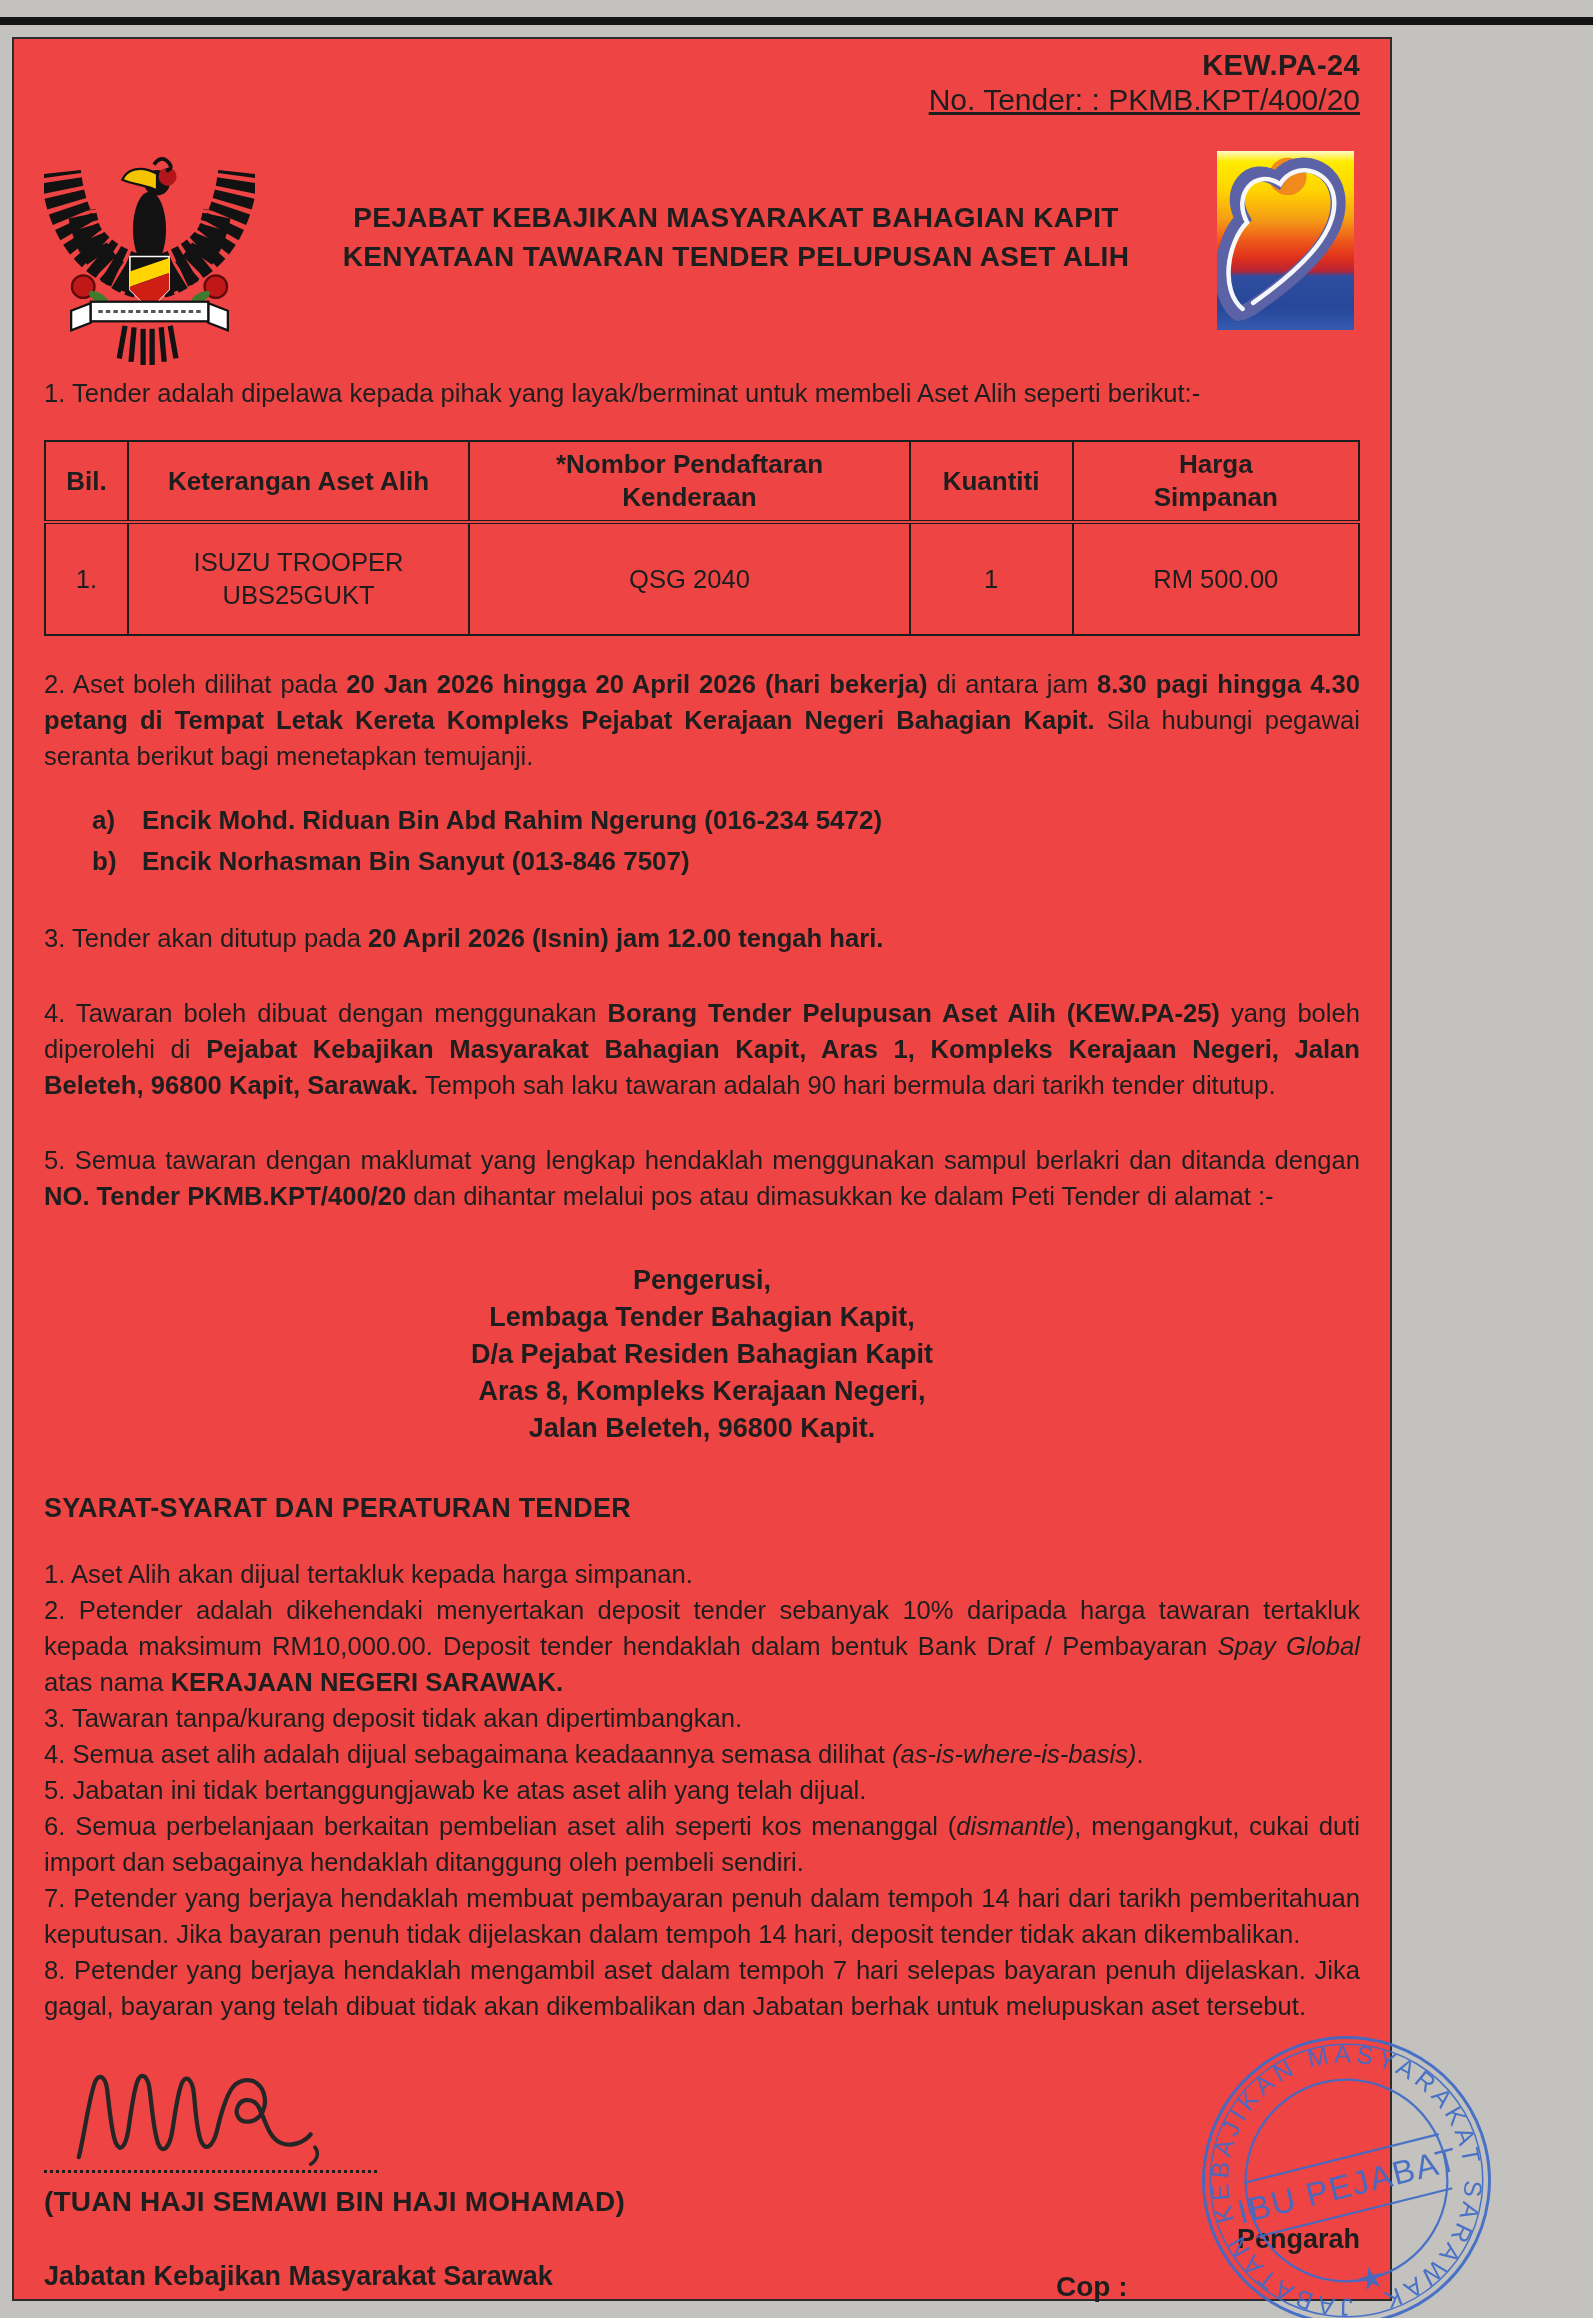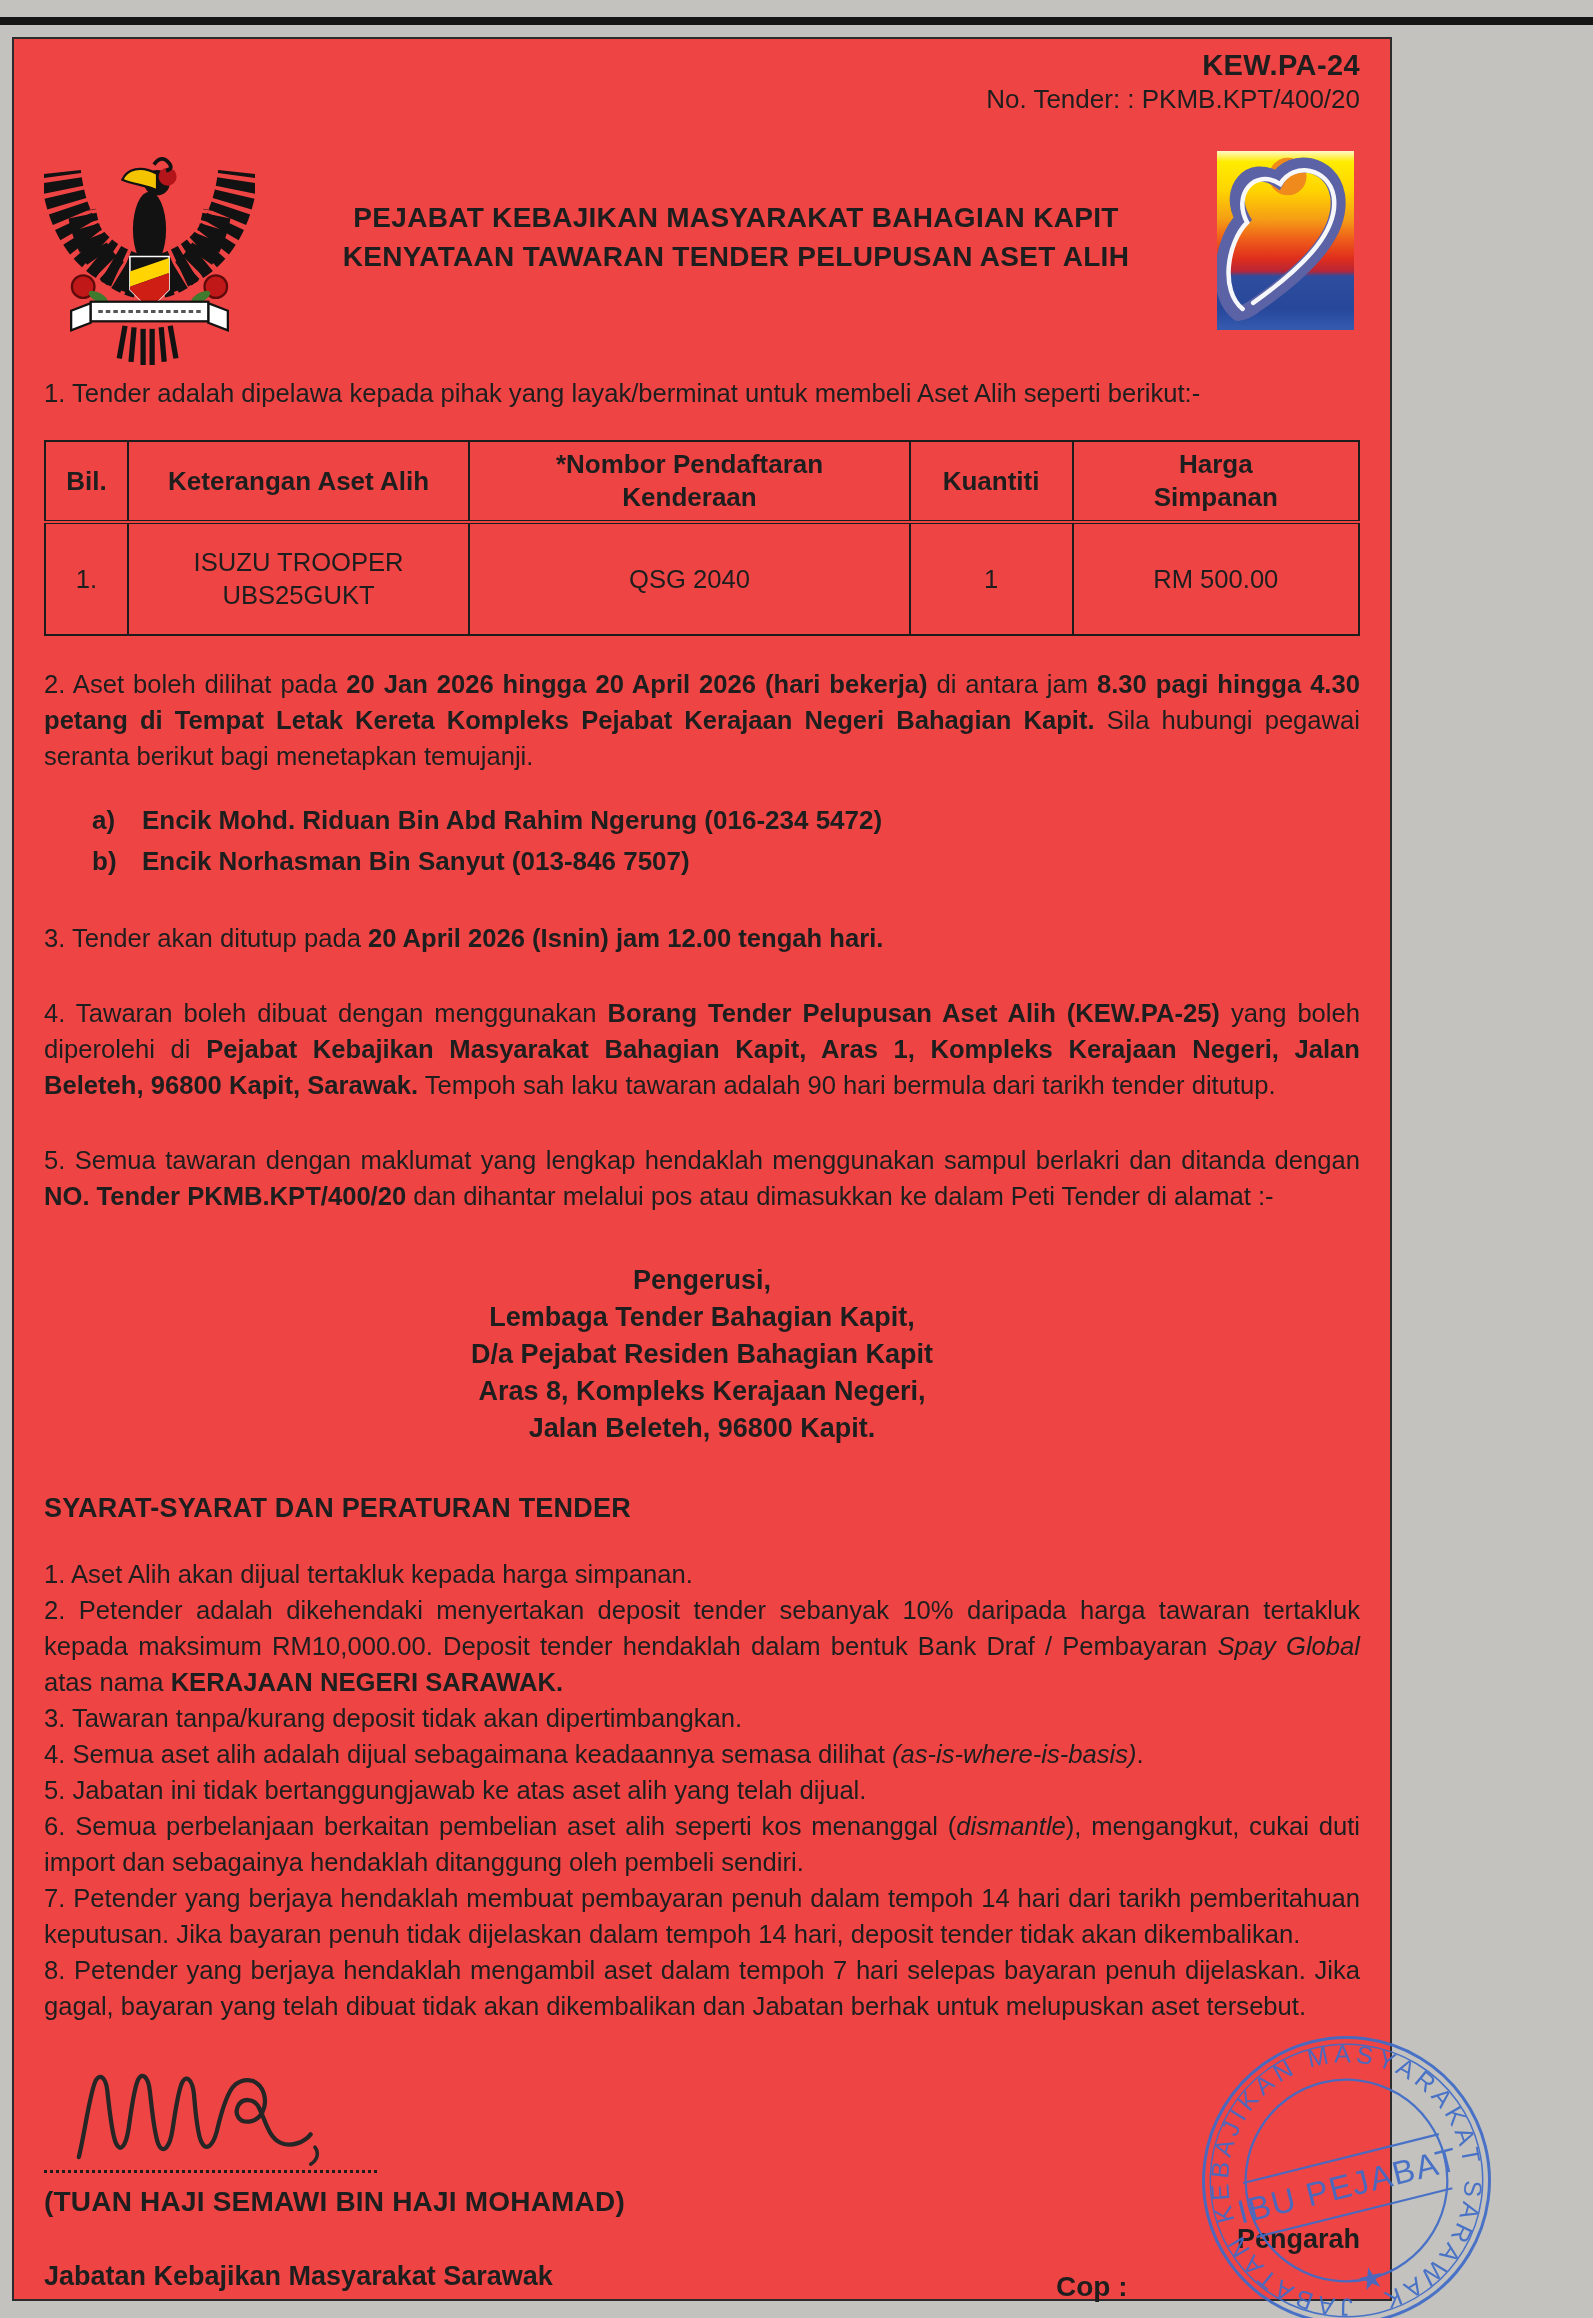--- a/index.html
+++ b/index.html
@@ -10,21 +10,21 @@
     color:#1e1e1e;
   }
   .scan-edge{position:absolute;left:0;top:16.6px;width:1594px;height:8.3px;background:#151515;z-index:5;}
   .page{
     position:absolute;left:12px;top:37px;width:1380px;height:2264px;
     background:#ef4444;border:2.3px solid #2c2c2c;box-sizing:border-box;
     padding:9px 30px 0 30px;
   }
   .topline{ text-align:right; }
   .form-code{font-size:29px;font-weight:bold;letter-spacing:0.4px;line-height:35px;}
-  .tender-no{font-size:26px;line-height:33px;}
+  .tender-no{font-size:30px;line-height:33px;text-decoration:underline;}
   .header{display:flex;align-items:flex-start;margin-top:22.6px;height:226px;gap:44px;}
   .crest{width:211px;flex:0 0 211px;}
   .titles{flex:1;text-align:center;padding-top:59px;}
   .title-line{font-size:28px;font-weight:bold;line-height:39px;letter-spacing:0.3px;}
   .logo-wrap{width:143px;flex:0 0 143px;padding-top:12px;}
   .logo{
     position:relative;width:137px;height:179px;overflow:hidden;
     background:linear-gradient(180deg,#fff9c9 0%,#ffec00 6%,#ffd400 22%,#f59e15 38%,#ee5a1a 50%,#df2f1c 60%,#b92535 67%,#2e4d9e 70%,#27479a 88%,#355bb0 100%);
   }
   .para{font-size:25.6px;line-height:36px;text-align:justify;}

